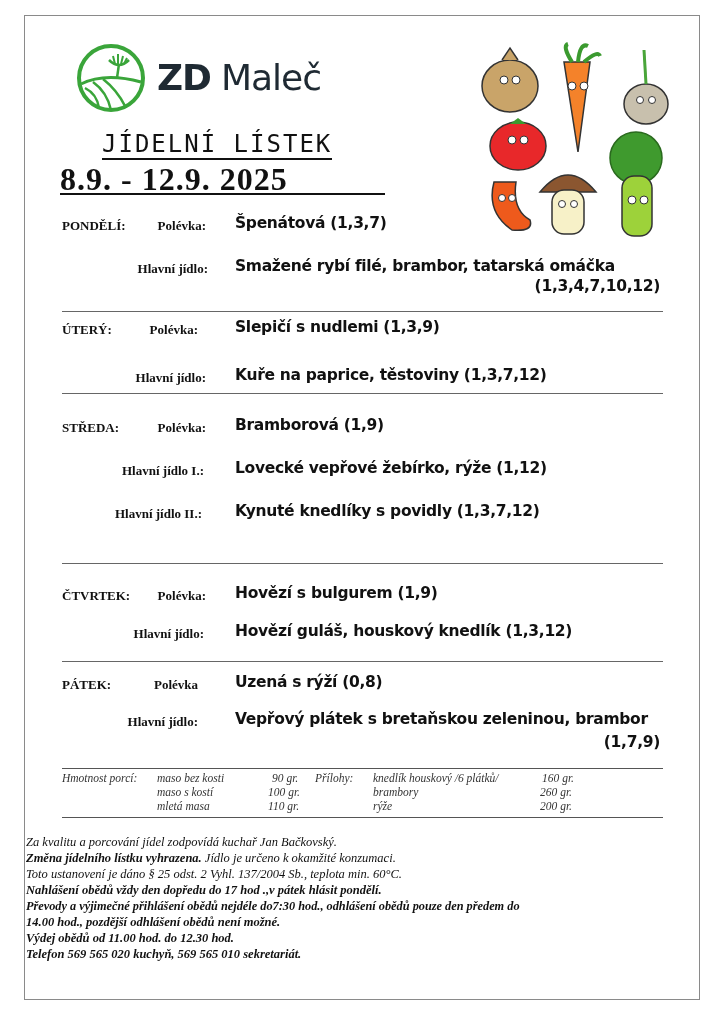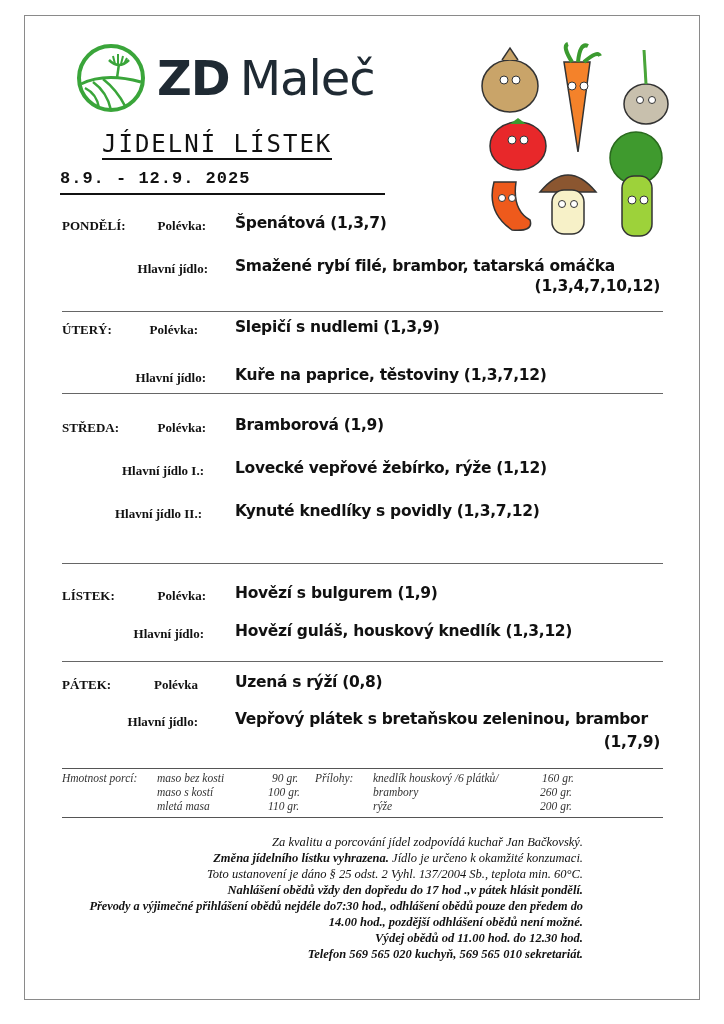--- a/index.html
+++ b/index.html
@@ -1,33 +1,33 @@
 <!DOCTYPE html>
 <html><head>
 <meta charset="utf-8">
 <style>
   html, body { margin:0; padding:0; background:#ffffff; }
   body { width:724px; height:1024px; position:relative; overflow:hidden; font-family:"Liberation Serif", serif; color:#111; }
   .page { position:absolute; left:24px; top:15px; width:676px; height:985px; border:1.5px solid #8a8a8a; box-sizing:border-box; background:#fff; }
   .logo { position:absolute; left:75px; top:42px; display:flex; align-items:center; }
   .logo svg { width:72px; height:72px; }
-  .logo-text { font-family:"DejaVu Sans", sans-serif; color:#1f2a33; font-size:48px; margin-left:10px; letter-spacing:-1px; line-height:1; }
+  .logo-text { font-family:"DejaVu Sans", sans-serif; color:#1f2a33; font-size:36px; margin-left:10px; letter-spacing:-1px; line-height:1; }
   .logo-text .zd { font-weight:bold; }
   .logo-text .m { font-weight:normal; margin-left:10px; }
   .title { position:absolute; left:102px; top:130px; font-family:"DejaVu Sans Mono", monospace; font-size:24px; letter-spacing:2px; border-bottom:2px solid #111; padding-bottom:0; line-height:28px; }
-  .dates { position:absolute; left:60px; top:165px; width:325px; font-family:Liberation Mono, monospace; font-size:17px; font-weight:bold; letter-spacing:1px; border-bottom:2.5px solid #111; line-height:28px; }
+  .dates { position:absolute; left:60px; top:165px; width:325px; font-family:Liberation Serif, serif; font-size:32px; font-weight:bold; letter-spacing:1px; border-bottom:2.5px solid #111; line-height:28px; }
   .veg { position:absolute; left:472px; top:42px; width:210px; height:200px; }
   .day { position:absolute; font-size:13px; font-weight:bold; font-family:"Liberation Serif", serif; }
   .lbl { position:absolute; font-size:13px; font-weight:bold; font-family:"Liberation Serif", serif; text-align:right; }
   .dish { position:absolute; left:235px; font-family:"DejaVu Sans", sans-serif; font-size:15.5px; font-weight:bold; letter-spacing:-0.3px; white-space:nowrap; }
   .dish-2 { position:absolute; right:64px; font-family:"DejaVu Sans", sans-serif; font-size:15.5px; font-weight:bold; letter-spacing:-0.3px; }
   .sep { position:absolute; left:62px; width:601px; height:0; border-top:1.5px solid #666; }
   .thin { border-top:1px solid #555; }
   .small { position:absolute; font-size:11.5px; font-style:italic; color:#333; line-height:13px; white-space:nowrap; }
-  .foot { position:absolute; left:26px; width:557px; top:834px; text-align:right; font-size:12.5px; font-style:italic; line-height:16px; }
+  .foot { position:absolute; left:26px; width:557px; top:834px; text-align:left; font-size:12.5px; font-style:italic; line-height:16px; }
   .foot div { white-space:nowrap; }
   .b { font-weight:bold; }
 </style>
 </head>
 <body>
 
 <div class="page"></div>
 
 <div class="logo">
   <svg viewBox="0 0 72 72">
@@ -93,21 +93,21 @@
 
 <div class="day" style="left:62px;top:420px;text-align:center;">STŘEDA:</div>
 <div class="lbl" style="left:130px;width:76px;top:420px;">Polévka:</div>
 <div class="dish" style="top:416px;">Bramborová (1,9)</div>
 <div class="lbl" style="left:90px;width:114px;top:463px;">Hlavní jídlo I.:</div>
 <div class="dish" style="top:459px;">Lovecké vepřové žebírko, rýže (1,12)</div>
 <div class="lbl" style="left:90px;width:112px;top:506px;">Hlavní jídlo II.:</div>
 <div class="dish" style="top:502px;">Kynuté knedlíky s povidly (1,3,7,12)</div>
 <div class="sep" style="top:563px;"></div>
 
-<div class="day" style="left:62px;top:588px;">LÍSTEK:</div>
+<div class="day" style="left:62px;top:588px;">ČTVRTEK:</div>
 <div class="lbl" style="left:140px;width:66px;top:588px;">Polévka:</div>
 <div class="dish" style="top:584px;">Hovězí s bulgurem (1,9)</div>
 <div class="lbl" style="left:100px;width:104px;top:626px;">Hlavní jídlo:</div>
 <div class="dish" style="top:622px;">Hovězí guláš, houskový knedlík (1,3,12)</div>
 <div class="sep" style="top:661px;"></div>
 
 <div class="day" style="left:62px;top:677px;">PÁTEK:</div>
 <div class="lbl" style="left:130px;width:68px;top:677px;">Polévka</div>
 <div class="dish" style="top:673px;">Uzená s rýží (0,8)</div>
 <div class="lbl" style="left:100px;width:98px;top:714px;">Hlavní jídlo:</div>

